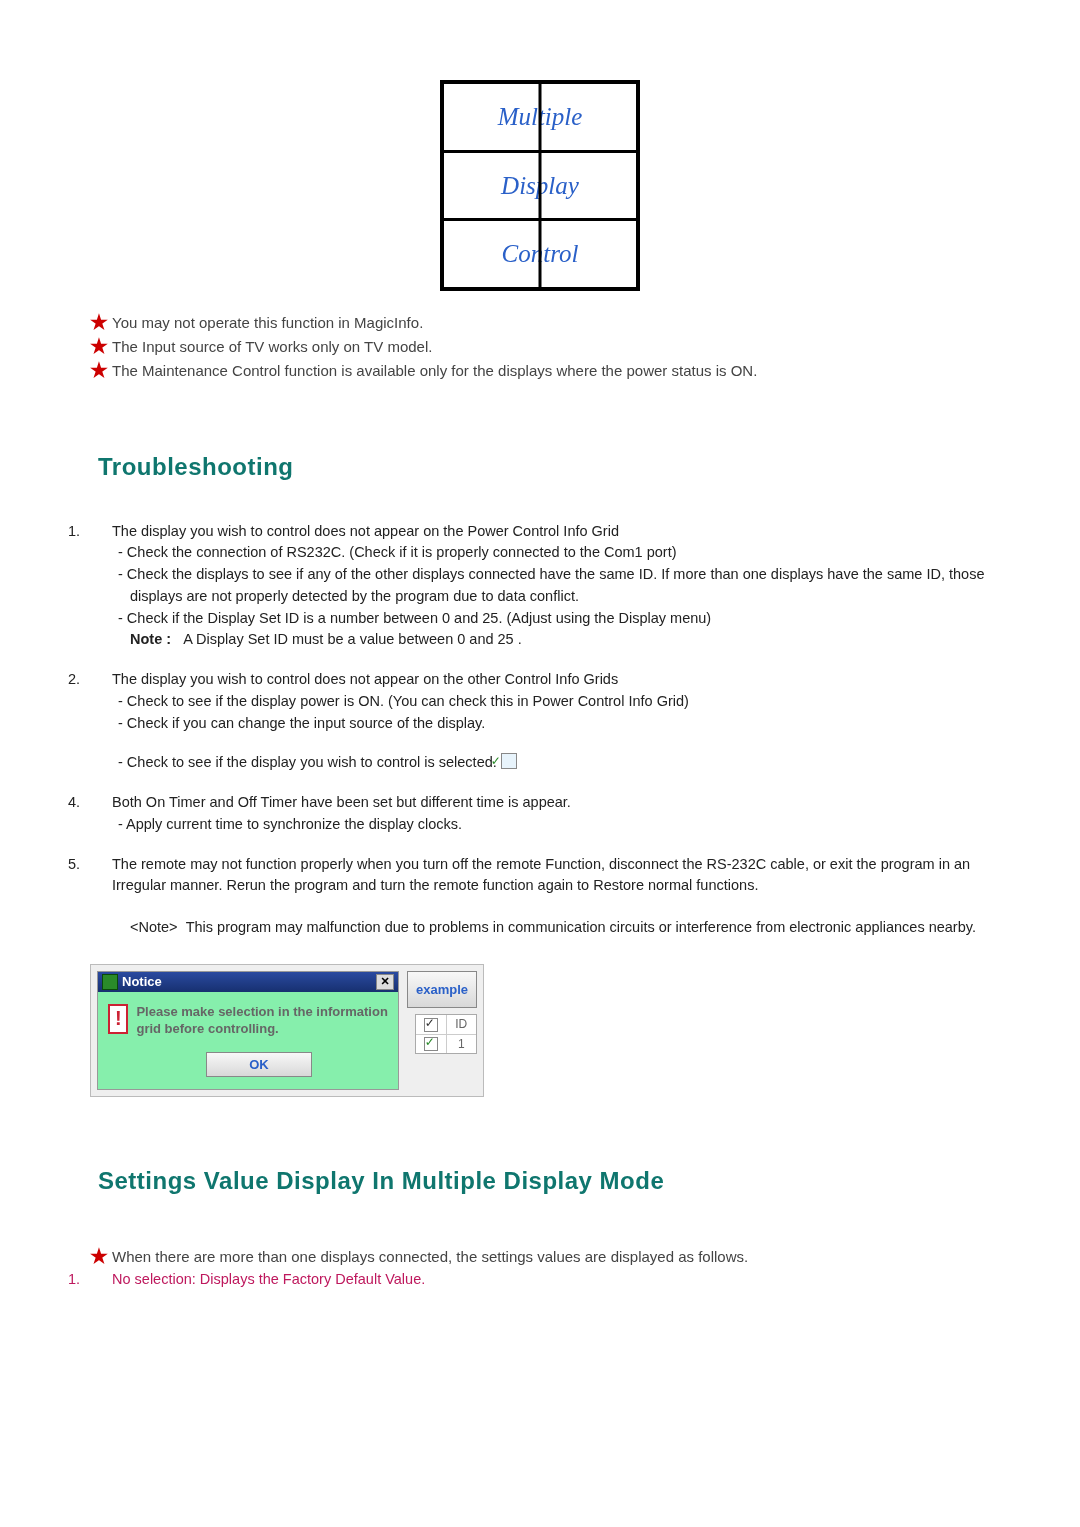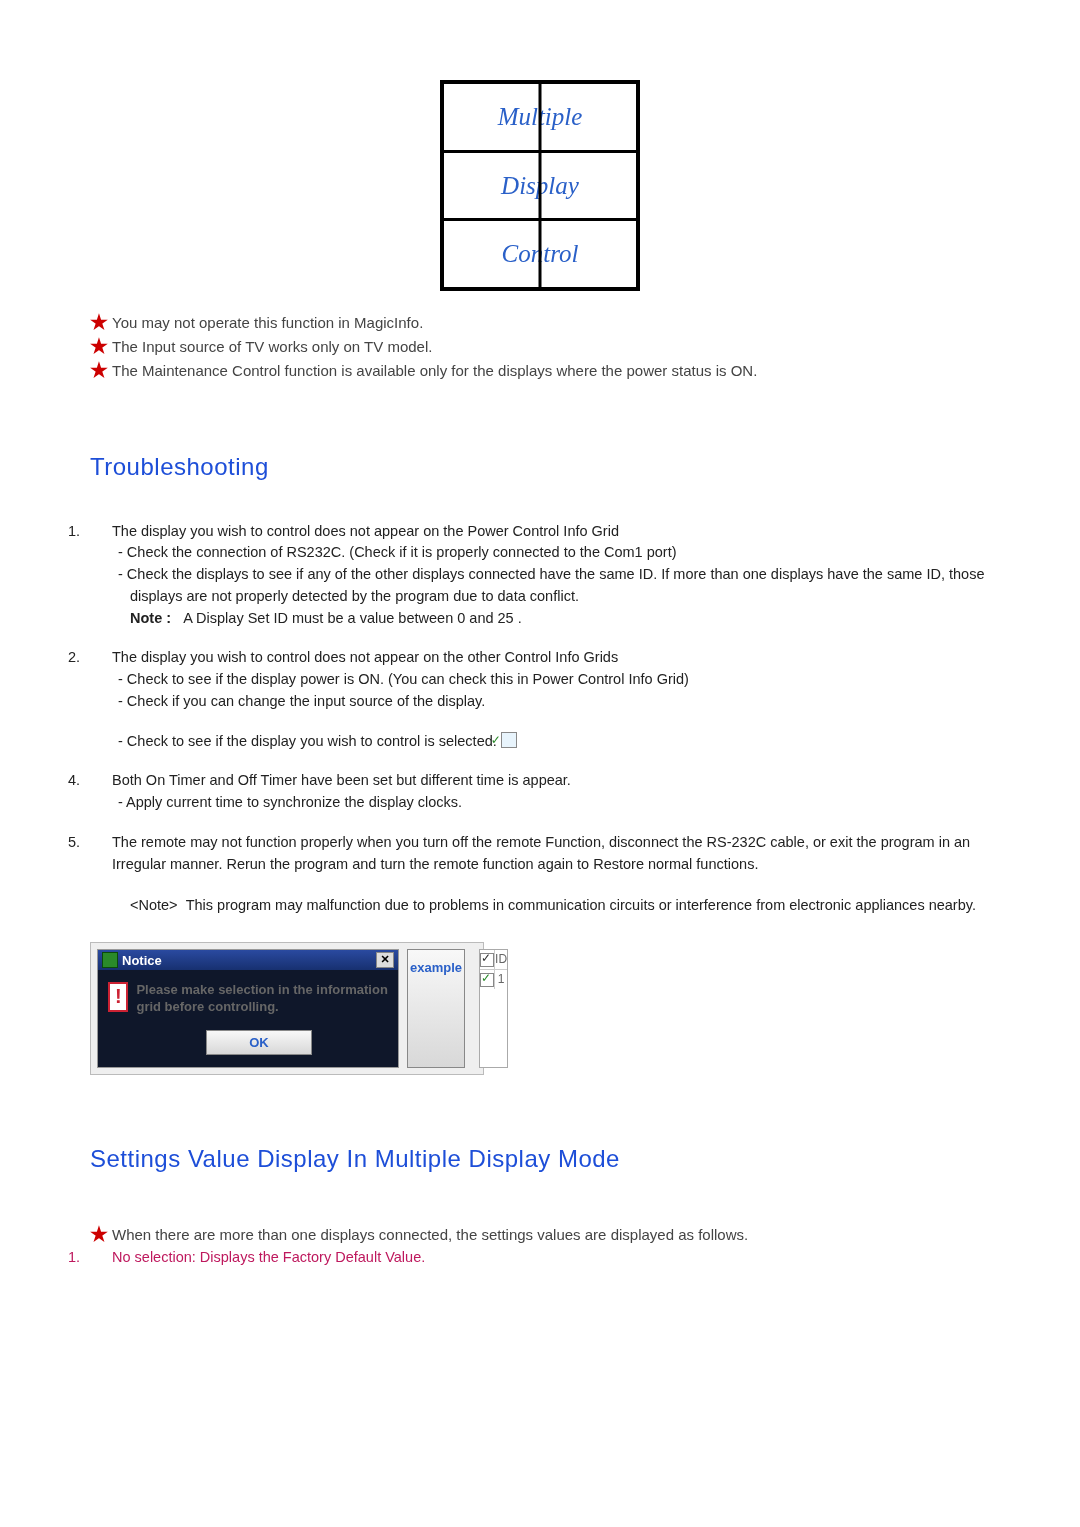--- a/index.html
+++ b/index.html
@@ -61,23 +61,23 @@
     position: absolute;
     left: 0;
     top: 0;
     color: #c00;
     font-size: 20px;
     line-height: 1.1;
     font-weight: bold;
   }
   h2.section {
     font-size: 24px;
-    font-weight: normal;
-    color: #1d4ed8;
-    margin: 70px 0 40px 0;
+    font-weight: bold;
+    color: #0f766e;
+    margin: 70px 0 40px 8px;
     letter-spacing: 0.5px;
   }
   .ts-list {
     font-size: 14.5px;
     color: #222;
     line-height: 1.5;
   }
   .ts-item {
     margin-bottom: 18px;
   }
@@ -128,21 +128,21 @@
     display: flex;
     border: 1px solid #bbb;
     background: #efefef;
     width: 380px;
     padding: 6px;
     gap: 8px;
   }
   .dialog-left {
     flex: 1;
     border: 1px solid #999;
-    background: #0f172a;
+    background: #86efac;
   }
   .dialog-titlebar {
     background: linear-gradient(#2a4aa0, #173070);
     color: #fff;
     font-size: 13px;
     font-weight: bold;
     padding: 2px 4px;
     display: flex;
     align-items: center;
     justify-content: space-between;
@@ -204,20 +204,21 @@
     background: linear-gradient(#f8f8f8, #d8d8d8);
     color: #2a60c8;
     font-weight: bold;
     font-size: 13px;
     text-align: center;
     margin-left: 22px;
   }
   .dialog-right {
     width: 70px;
     display: flex;
+    flex-direction: column;
     align-items: stretch;
     gap: 6px;
   }
   .example-btn {
     border: 1px solid #888;
     background: linear-gradient(#f8f8f8, #d8d8d8);
     color: #2a60c8;
     font-weight: bold;
     font-size: 13px;
     text-align: center;
@@ -306,20 +307,21 @@
   <h2 class="section">Troubleshooting</h2>
 
   <div class="ts-list">
 
     <div class="ts-item">
       <div class="ts-head">
         <span class="ts-num">1.</span><span>The display you wish to control does not appear on the Power Control Info Grid</span>
       </div>
       <div class="ts-sub">- Check the connection of RS232C. (Check if it is properly connected to the Com1 port)</div>
       <div class="ts-sub">- Check the displays to see if any of the other displays connected have the same ID. If more than one displays have the same ID, those displays are not properly detected by the program due to data conflict.</div>
+      <div class="ts-sub">- Check if the Display Set ID is a number between 0 and 25. (Adjust using the Display menu)</div>
       <div class="ts-note">
         <span class="ts-note-label">Note :</span>
         &nbsp;&nbsp;<span>A Display Set ID must be a value between 0 and 25 .</span>
       </div>
     </div>
 
     <div class="ts-item">
       <div class="ts-head">
         <span class="ts-num">2.</span><span>The display you wish to control does not appear on the other Control Info Grids</span>
       </div>

